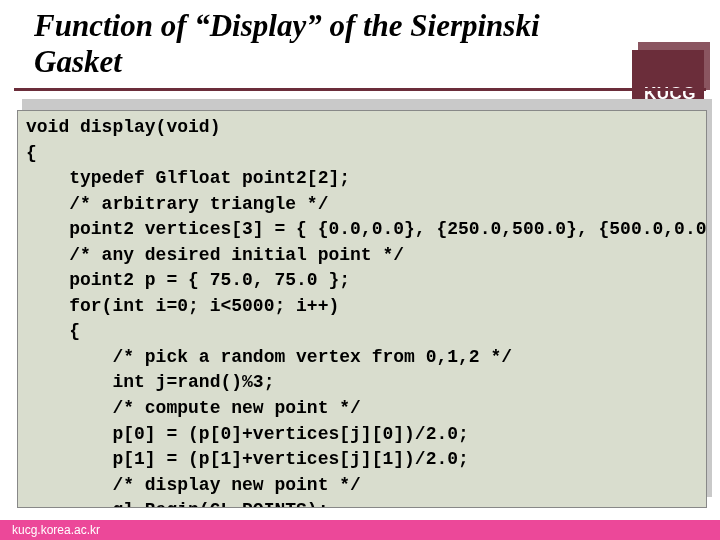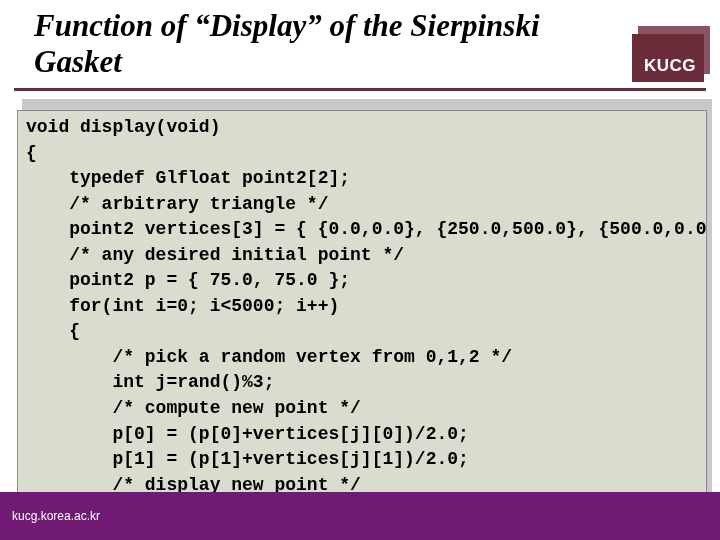--- a/index.html
+++ b/index.html
@@ -28,23 +28,23 @@
     font-style: italic;
     font-weight: bold;
     font-size: 31px;
     color: #000;
     line-height: 1.15;
     max-width: 540px;
   }
   .logo-box {
     position: absolute;
     right: 16px;
-    top: 34px;
+    top: 50px;
     width: 72px;
-    height: 48px;
+    height: 60px;
     background: #6b2d3a;
   }
   .logo-box::before {
     content: "";
     position: absolute;
     top: -8px;
     right: -6px;
     width: 72px;
     height: 48px;
     background: #8a5560;
@@ -90,22 +90,22 @@
     line-height: 1.42;
     color: #000;
     white-space: pre;
     overflow: hidden;
   }
   .footer-bar {
     position: absolute;
     left: 0;
     bottom: 0;
     width: 720px;
-    height: 48px;
-    background: #701a75;
+    height: 20px;
+    background: #ec4899;
     display: flex;
     align-items: center;
     justify-content: space-between;
     padding: 0 12px;
   }
   .footer-left {
     color: #fff;
     font-size: 12px;
   }
   .footer-right {

